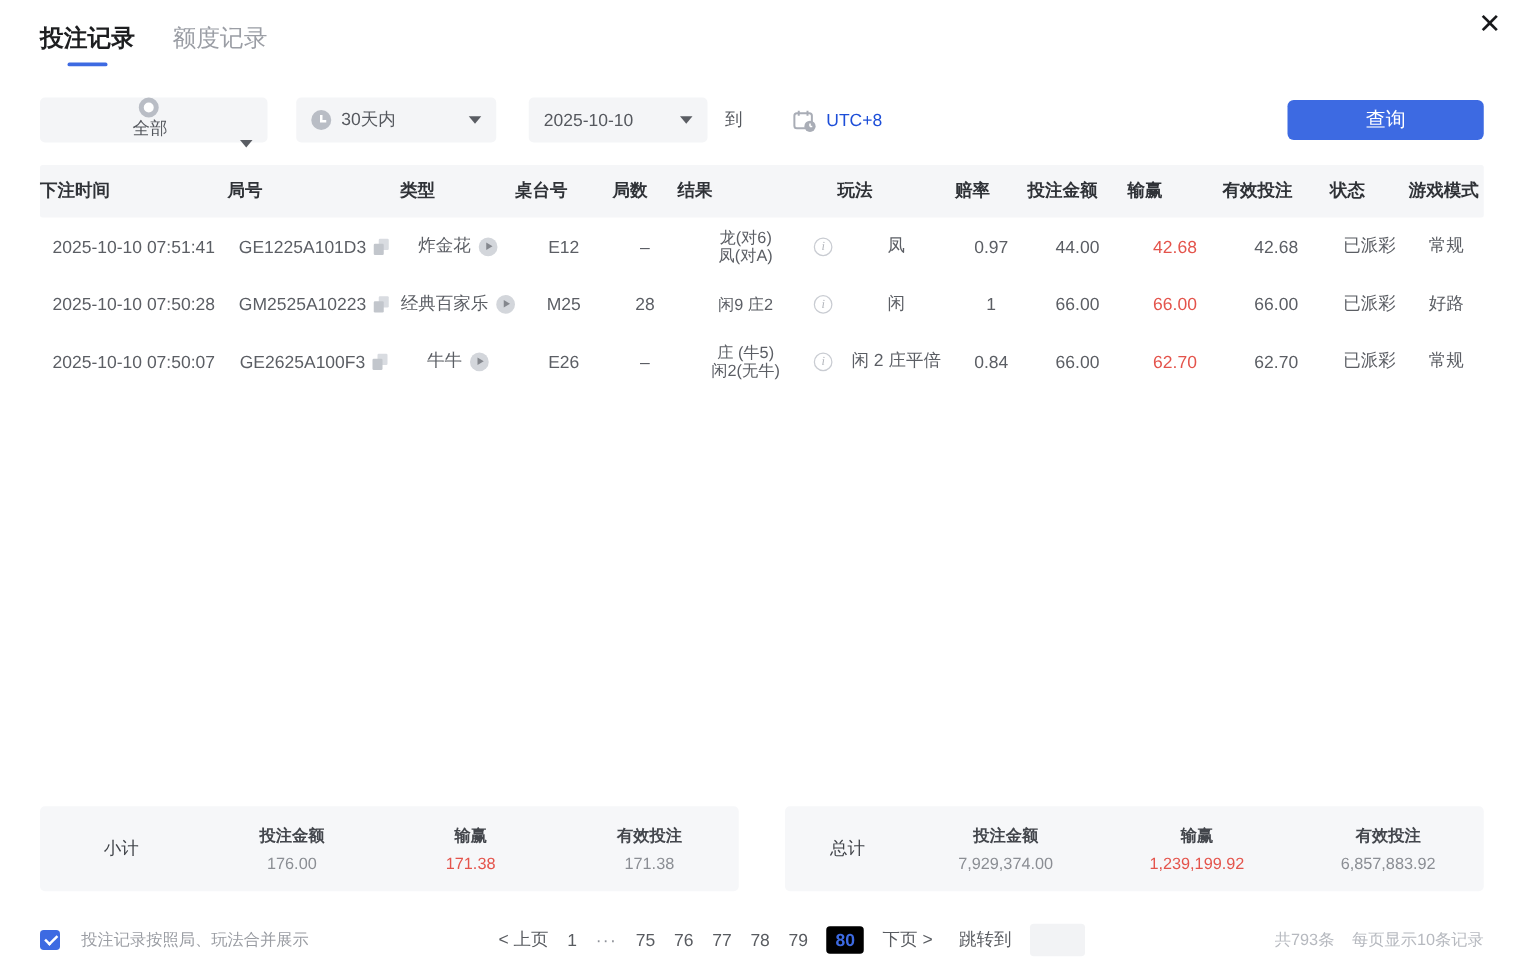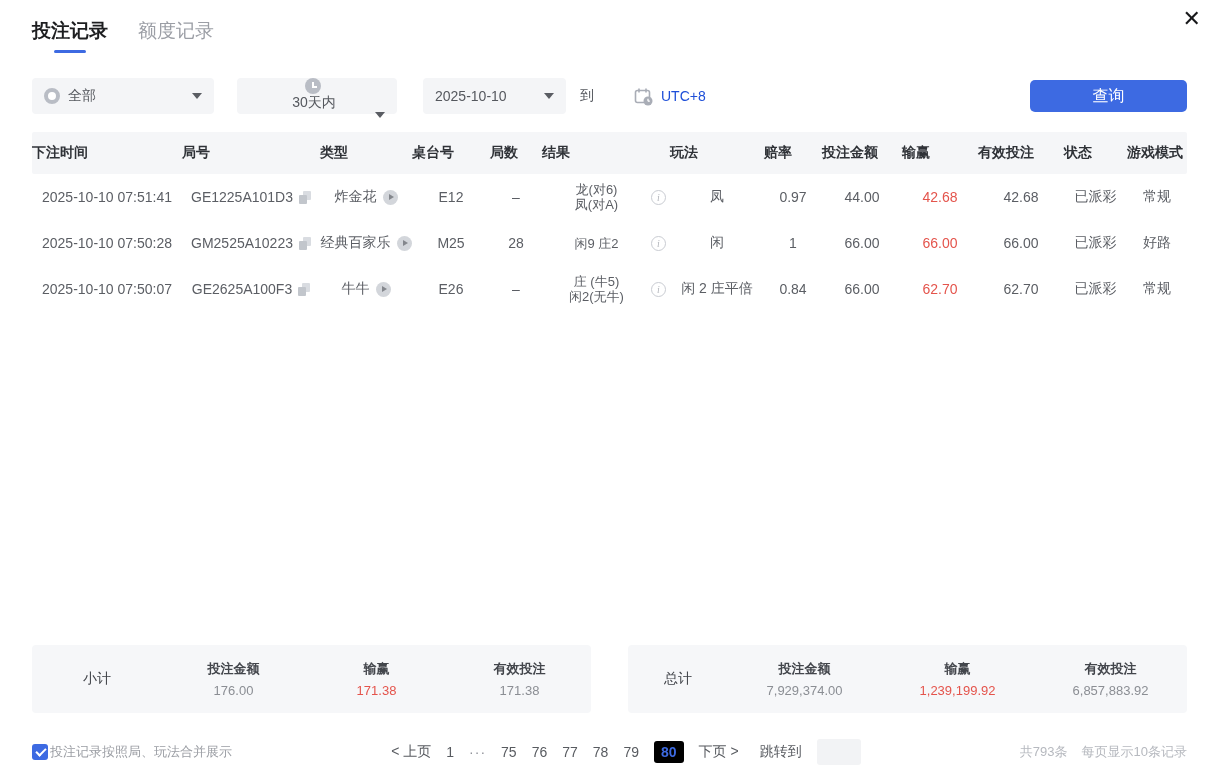--- a/index.html
+++ b/index.html
@@ -12,22 +12,22 @@
 
   
   .tabs { display:flex; gap:30px; align-items:flex-start; }
   .tab { font-size:19px; color:#9b9ea5; cursor:pointer; position:relative; padding-bottom:9px; }
   .tab.active { color:#1d1e20; font-weight:700; }
   .tab .underline { position:absolute; left:50%; transform:translateX(-50%); bottom:0; width:32px; height:3px; border-radius:2px; background:#3d6ae2; display:block; }
 
   
   .filters { margin-top:25px; display:flex; align-items:center; height:36px; }
   .select { height:36px; background:#f4f5f7; border-radius:4px; display:flex; align-items:center; padding:0 12px; color:#55585e; font-size:14px; cursor:pointer; }
-  .w-all { width:182px; }
-  .w-range { width:160px; margin-left:23px;flex-direction:column; }
+  .w-all { width:182px;flex-direction:column; }
+  .w-range { width:160px; margin-left:23px; }
   .w-date { width:143px; margin-left:26px; }
   .w-date2 { width:144px; }
   .to { margin:0 12px 0 14px; font-size:14px; color:#55585e; }
   .caret { margin-left:auto; width:0; height:0; border-left:5px solid transparent; border-right:5px solid transparent; border-top:6px solid #5a5d63; }
   .sel-text { margin-right:6px; }
 
   .ic-circle { width:16px; height:16px; border-radius:50%; border:4.5px solid #b9bdc5; background:#fff; margin-right:8px; flex:0 0 auto; }
   .ic-clock { width:16px; height:16px; border-radius:50%; background:#b9bdc5; margin-right:8px; position:relative; flex:0 0 auto; }
   .ic-clock::before { content:""; position:absolute; left:7px; top:3.5px; width:2px; height:5.5px; background:#fff; }
   .ic-clock::after { content:""; position:absolute; left:7px; top:7.5px; width:4.5px; height:2px; background:#fff; }
@@ -72,21 +72,21 @@
   .sum-box { height:68px; background:#f6f7f9; border-radius:4px; display:flex; align-items:center; flex:1; }
   .sum-label { width:130px; text-align:center; font-size:14px; color:#3f4248; }
   .sum-box.total .sum-label { width:100px; }
   .stat { flex:1; text-align:center; }
   .stat-l { font-size:13px; color:#43464c; font-weight:600; }
   .stat-v { font-size:13px; color:#8b8e94; margin-top:5px; }
   .stat-v.red { color:#e4544c; }
 
   
   .footer { margin-top:26px; display:flex; align-items:center; }
-  .merge { display:flex; align-items:center; gap:2px; cursor:pointer; }
+  .merge { display:flex; align-items:center; gap:17px; cursor:pointer; }
   .checkbox { width:16px; height:16px; background:#3d6ae2; border-radius:3px; position:relative; flex:0 0 auto; }
   .checkbox::after { content:""; position:absolute; left:3.5px; top:4px; width:8px; height:4px; border-left:2px solid #fff; border-bottom:2px solid #fff; transform:rotate(-45deg); }
   .merge-label { font-size:13px; color:#9a9da3; }
 
   .pagination { display:flex; align-items:center; gap:15px; margin:0 auto; font-size:14px; color:#585b60; }
   .pg { cursor:pointer; }
   .pg.dots { color:#8f9299; letter-spacing:1px; cursor:default; }
   .pg.active { color:#3d6ae2; background:#000000; border-radius:3px; padding:3px 7px; font-weight:600; }
   .jump-label { margin-left:6px; }
   .jump-input { width:44px; height:26px; background:#f2f3f5; border:none; border-radius:3px; outline:none; font-size:14px; color:#55585e; text-align:center; font-family:"Liberation Sans", sans-serif; }

